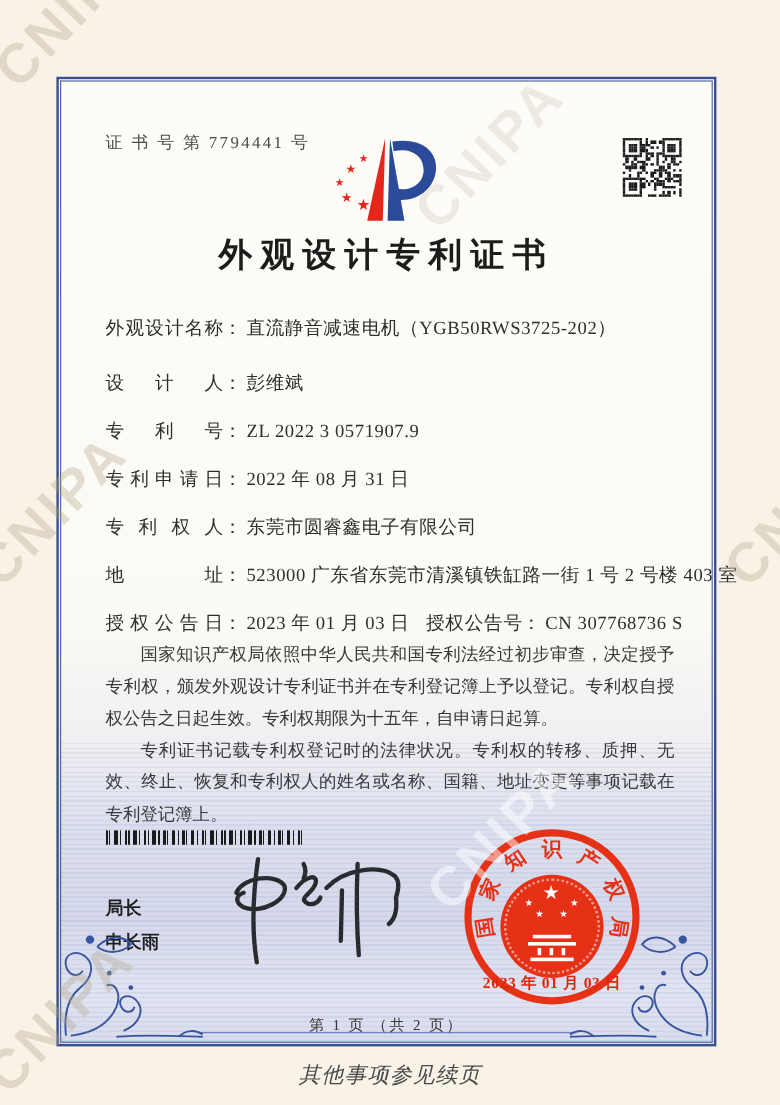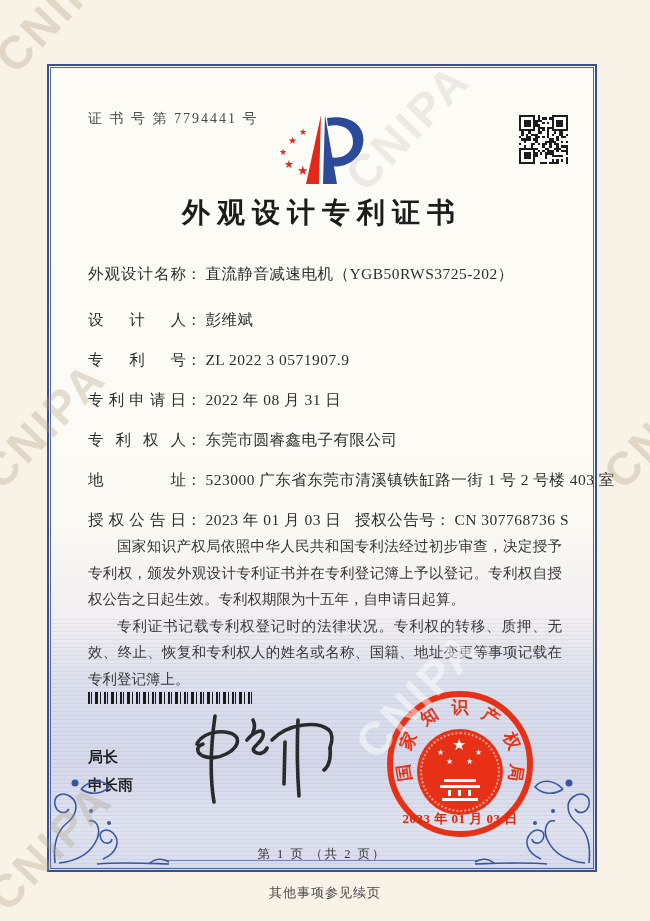--- a/index.html
+++ b/index.html
@@ -57,22 +57,22 @@
   .seal-date{position:absolute;left:331px;top:744px;width:160px;text-align:center;
       font-size:13px;font-weight:700;color:#e0250c;letter-spacing:.5px;z-index:5;}
   
   .orn{position:absolute;bottom:3px;width:120px;height:100px;z-index:3;}
   .orn-left{left:2px;}
   .orn-right{right:2px;transform:scaleX(-1);}
   .bottom-line{position:absolute;left:115px;right:115px;bottom:9px;height:0;
       border-top:1.5px solid rgba(58,85,160,.65);}
   .page-num{position:absolute;left:0;right:0;top:780px;text-align:center;font-size:12.5px;
       letter-spacing:2px;color:#333;}
-  .note{position:absolute;left:0;right:0;top:884px;text-align:center;font-size:13px;
-      color:#4a4a4a;letter-spacing:1px;z-index:2;}
+  .note{position:absolute;left:0;right:0;top:884px;text-align:center;font-size:18px;
+      font-style:italic;color:#4a4a4a;letter-spacing:1px;z-index:2;}
   
   .wm{position:absolute;font-family:"Liberation Sans",sans-serif;font-weight:700;font-size:46px;
       letter-spacing:3px;transform:rotate(-46deg);z-index:6;pointer-events:none;}
   .wm-cream{color:rgba(176,161,134,.33);}
   .wm-page{color:rgba(158,153,143,.18);}
   .wm-light{color:rgba(255,255,255,.5);}
 </style>
 </head>
 <body>
 

